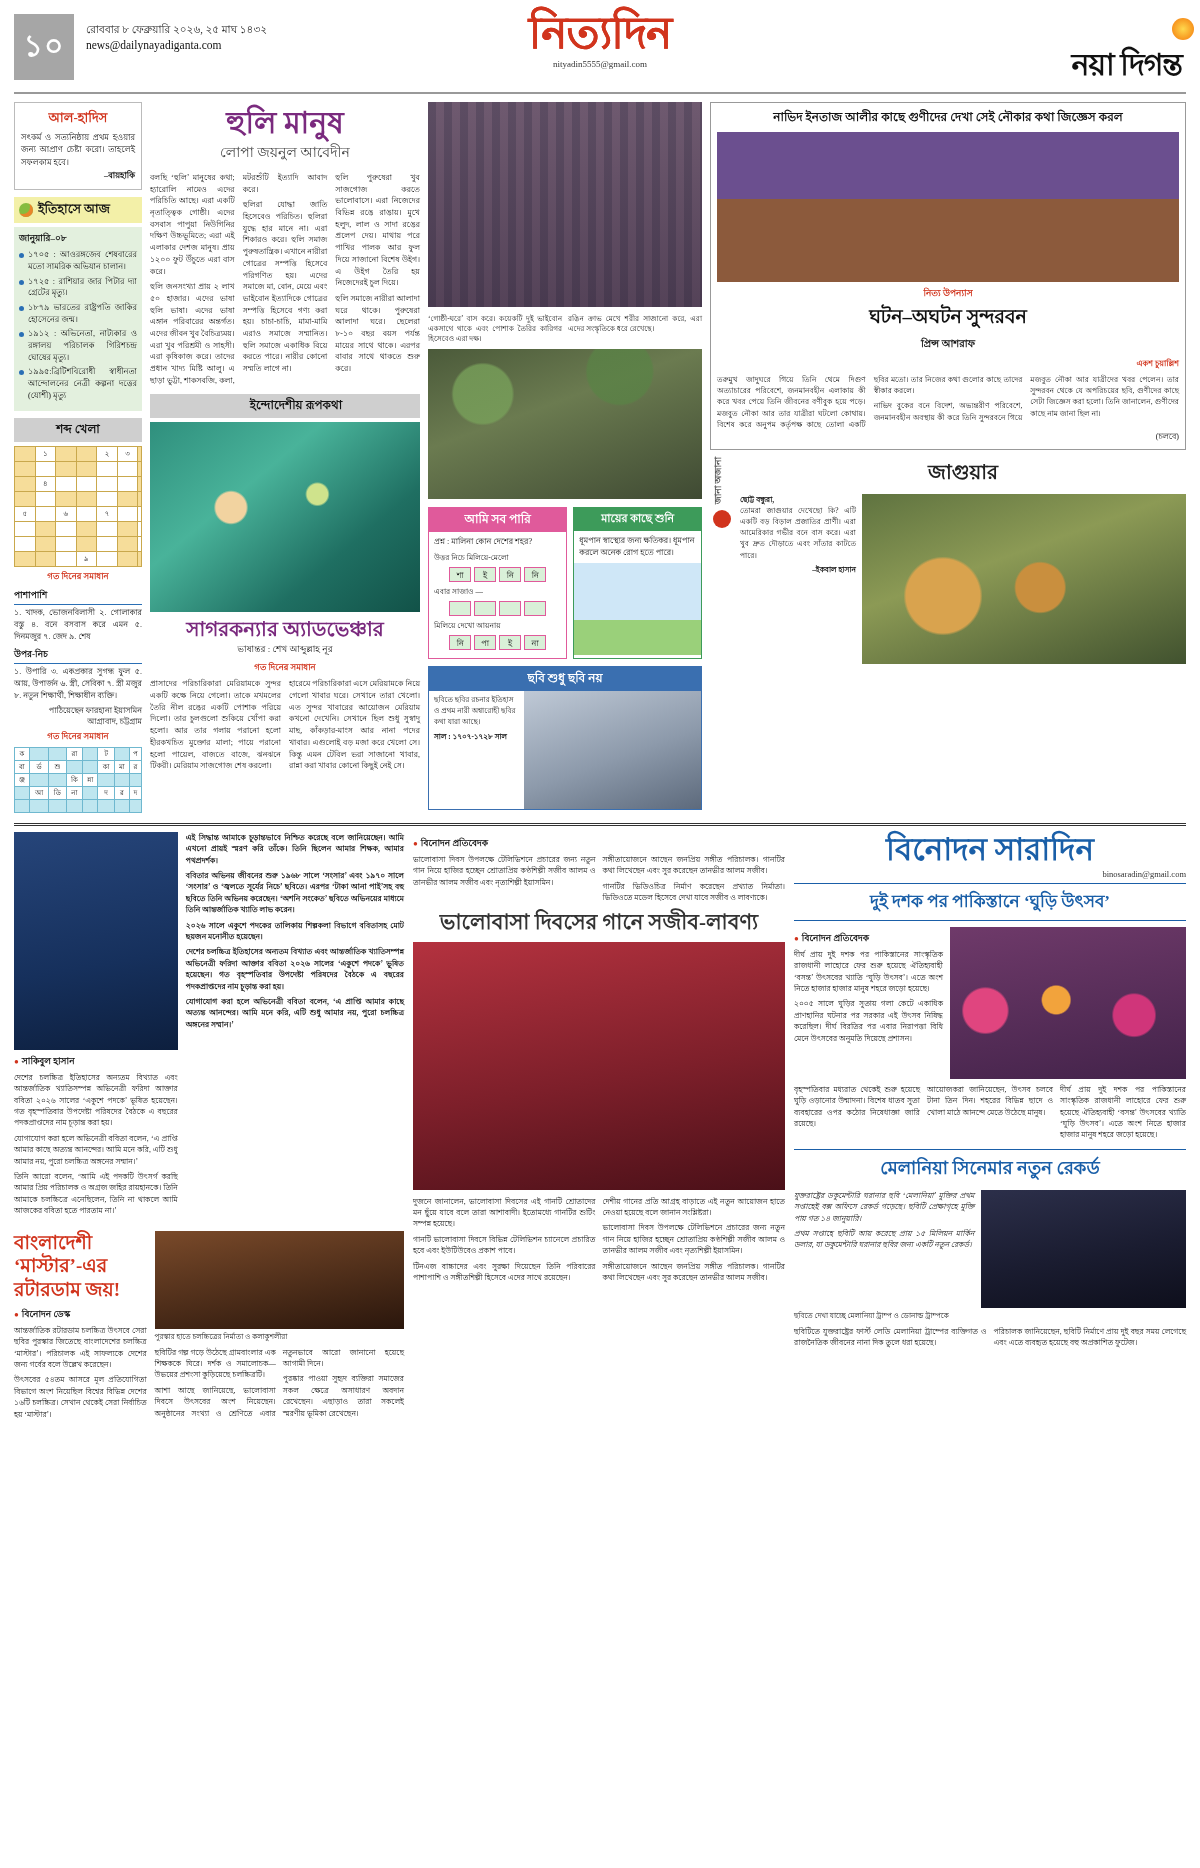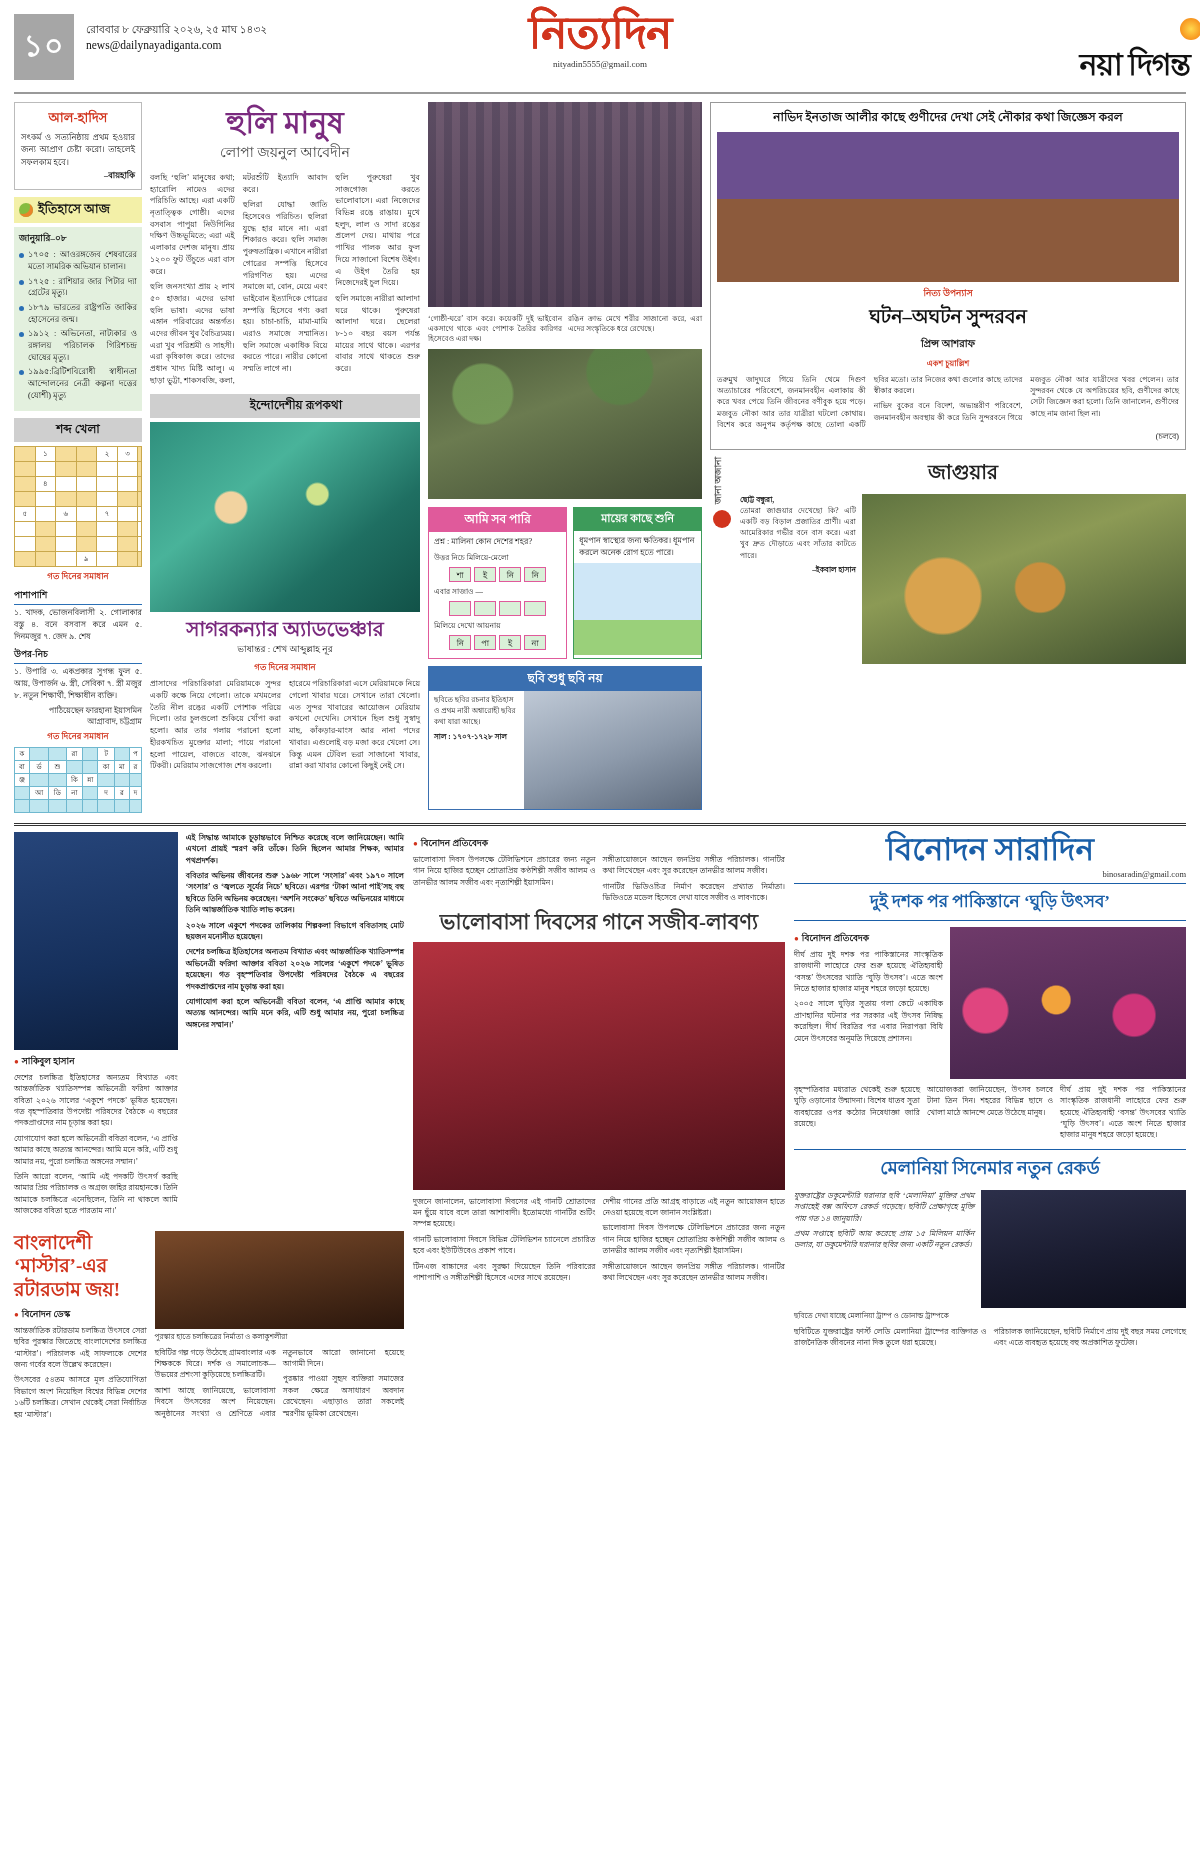--- a/index.html
+++ b/index.html
@@ -25,21 +25,21 @@
   .dateblock { margin-left:12px; padding-top:8px; line-height:1.45; }
   .dateblock .dt { font-size:10.5px; color:#222; }
   .dateblock .em { font-size:11.5px; color:#111; }
   .logo-wrap { position:absolute; left:0; right:0; top:12px; text-align:center; pointer-events:none; }
   .logo-main {
     font-size:44px; font-weight:bold; color:#d1341d; letter-spacing:-1px;
     font-family:"Liberation Serif", serif; line-height:1;
     text-shadow:0 0 0 #d1341d;
   }
   .logo-mail { font-size:9px; color:#333; margin-top:3px; }
-  .brand-right { position:absolute; right:10px; top:26px; text-align:right; }
+  .brand-right { position:absolute; right:18px; top:26px; text-align:right; }
   .brand-right .nd { font-size:30px; font-weight:bold; color:#111; letter-spacing:-1px; line-height:1; }
   .brand-sun { display:inline-block; width:22px; height:22px; border-radius:50%;
     background:radial-gradient(circle at 50% 50%, #ffd84d 0%, #f7941e 70%, #ef6c1a 100%);
     vertical-align:-2px; margin-right:-12px; position:relative; top:-8px; }
   .rule-top { border-top:2px solid #999; margin:6px 14px 0 14px; }
 
   
   .topgrid { display:flex; padding:8px 14px 0 14px; gap:8px; }
   .col-left  { width:128px; flex:0 0 128px; }
   .col-mid   { width:270px; flex:0 0 270px; }
@@ -87,21 +87,21 @@
 
   
   .ill { width:100%; height:100%; display:block; }
 
   
   .box { border:1px solid #999; padding:6px; }
   .rt-head { text-align:center; font-size:12px; line-height:1.4; font-weight:bold; margin:0 0 6px; }
   .novel-label { text-align:center; font-size:9px; color:#d1341d; font-weight:bold; margin:4px 0 1px; }
   .novel-title { text-align:center; font-size:19px; font-weight:bold; margin:0 0 2px; }
   .novel-by { text-align:center; font-size:10px; font-weight:bold; margin:0 0 4px; }
-  .chapter { text-align:center; font-size:8px; color:#d1341d; font-weight:bold; margin:0 0 4px; }
+  .chapter { text-align:right; font-size:8px; color:#d1341d; font-weight:bold; margin:0 0 4px; }
 
   
   .pinkbox { border:1px solid #e05a9b; }
   .pinkbox h5 { margin:0; background:#e05a9b; color:#fff; text-align:center; font-size:12px; padding:2px; }
   .greenbox { border:1px solid #3d9b5a; }
   .greenbox h5 { margin:0; background:#3d9b5a; color:#fff; text-align:center; font-size:11px; padding:2px; }
   .qbox { font-size:8px; line-height:1.5; padding:4px 5px; }
   .blank-row { display:flex; gap:3px; justify-content:center; margin:4px 0; }
   .blank-row span { width:22px; height:15px; border:1px solid #e05a9b; background:#d9f0d8; font-size:8px; text-align:center; line-height:15px; }
 

